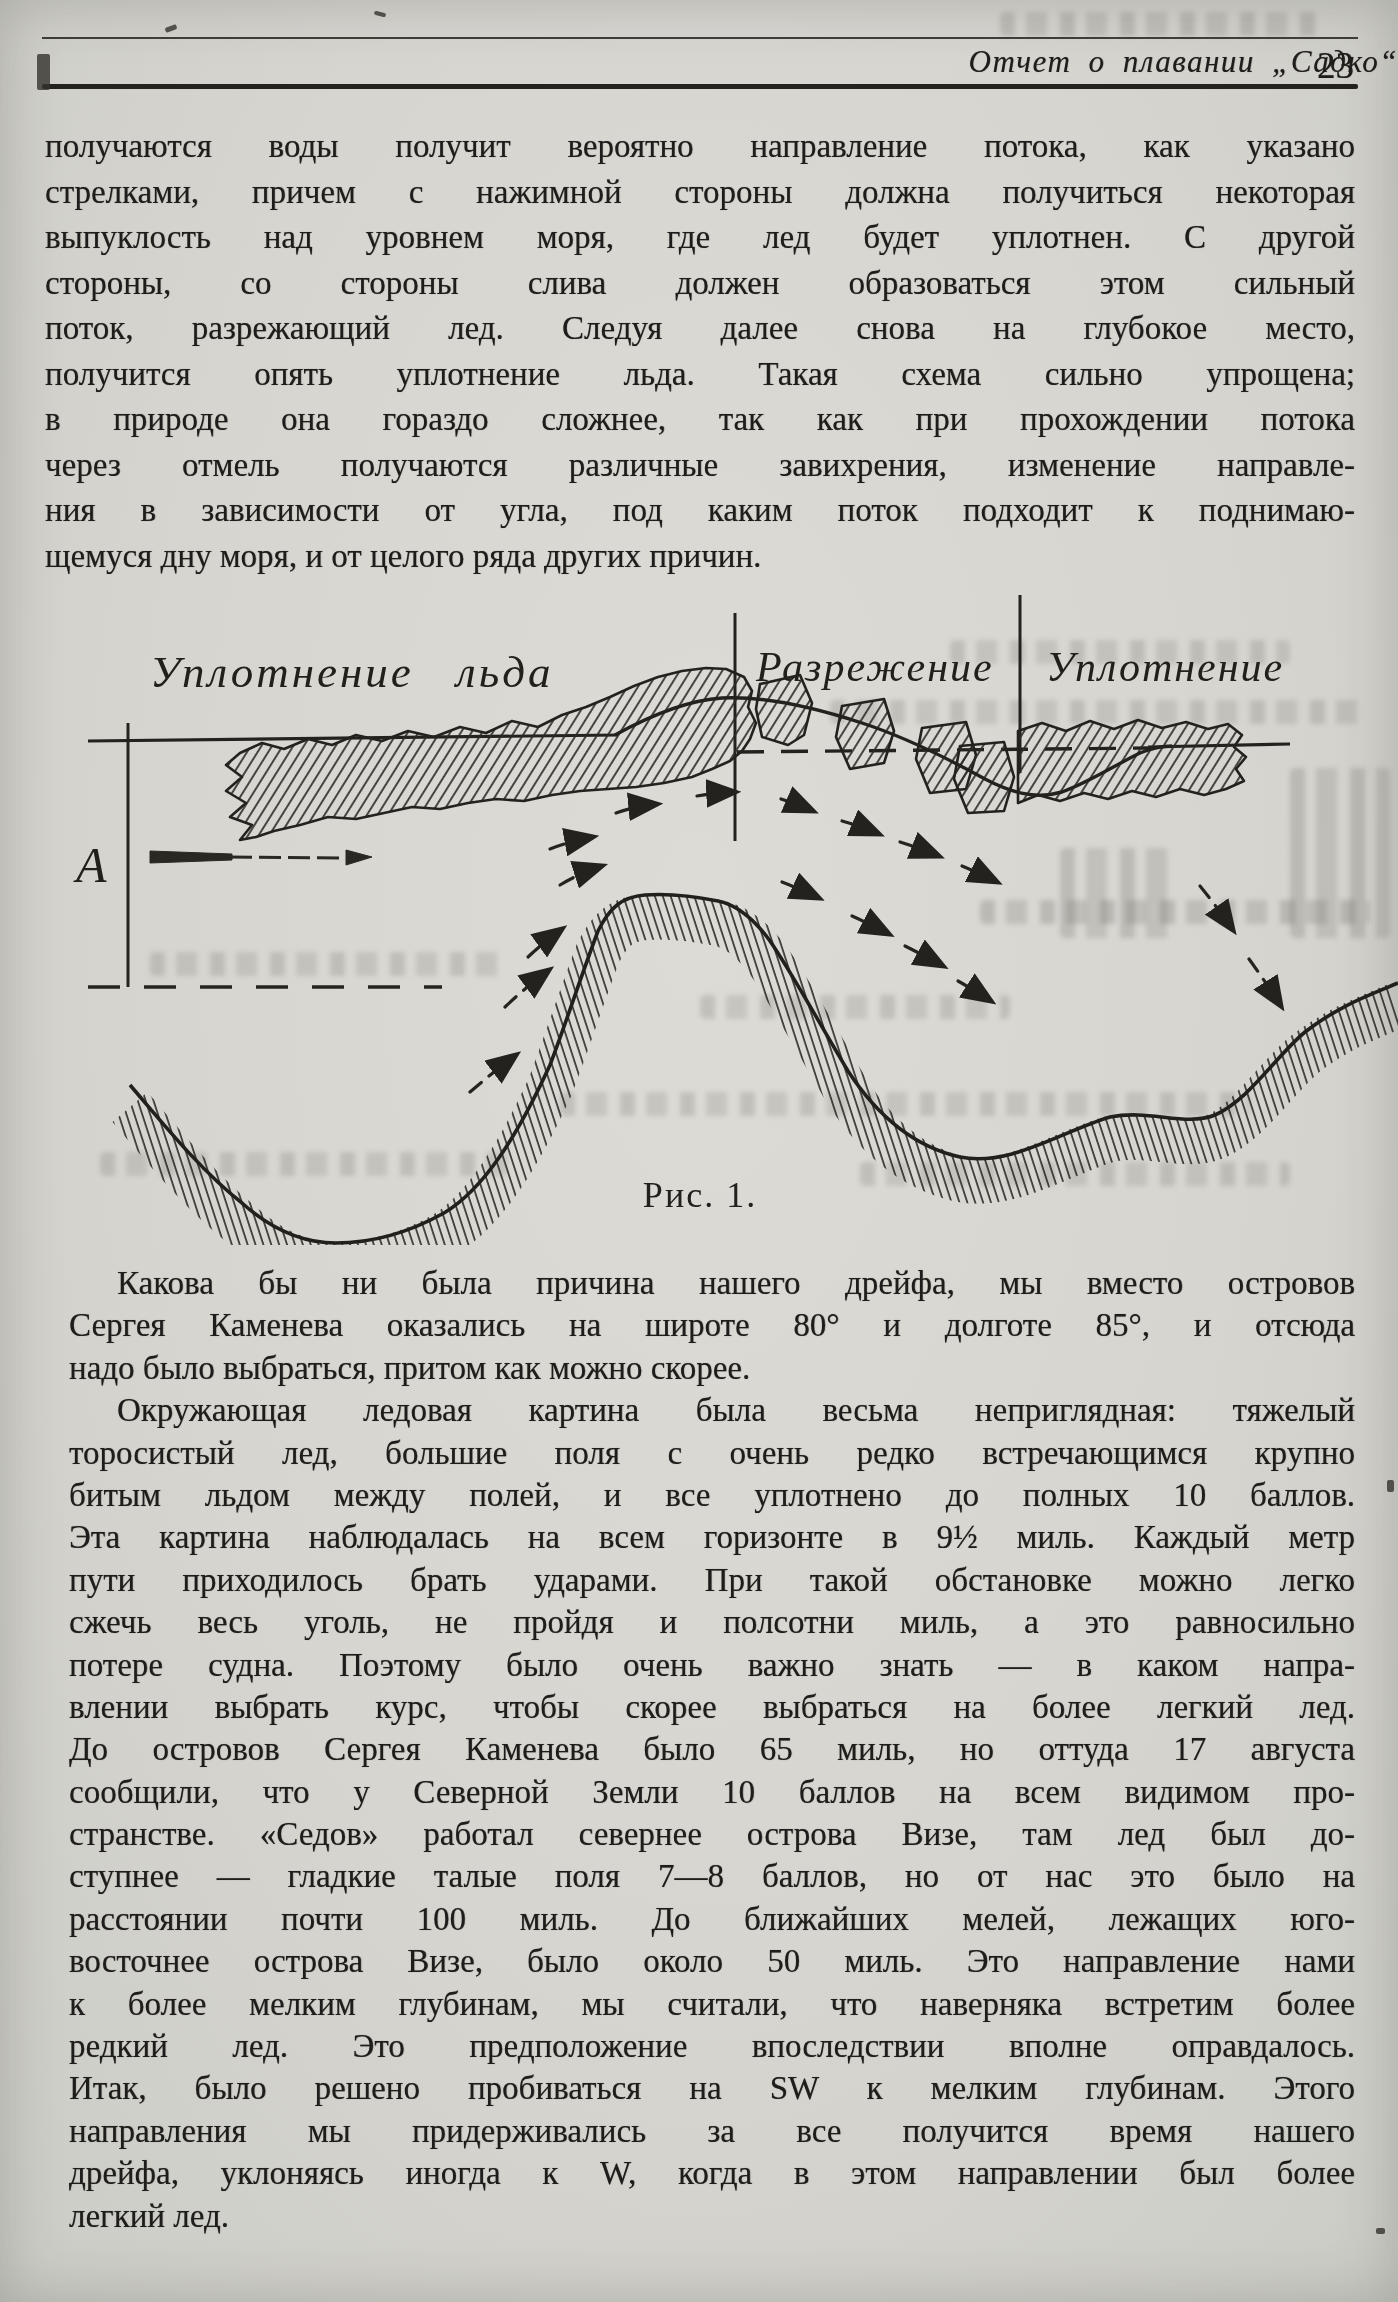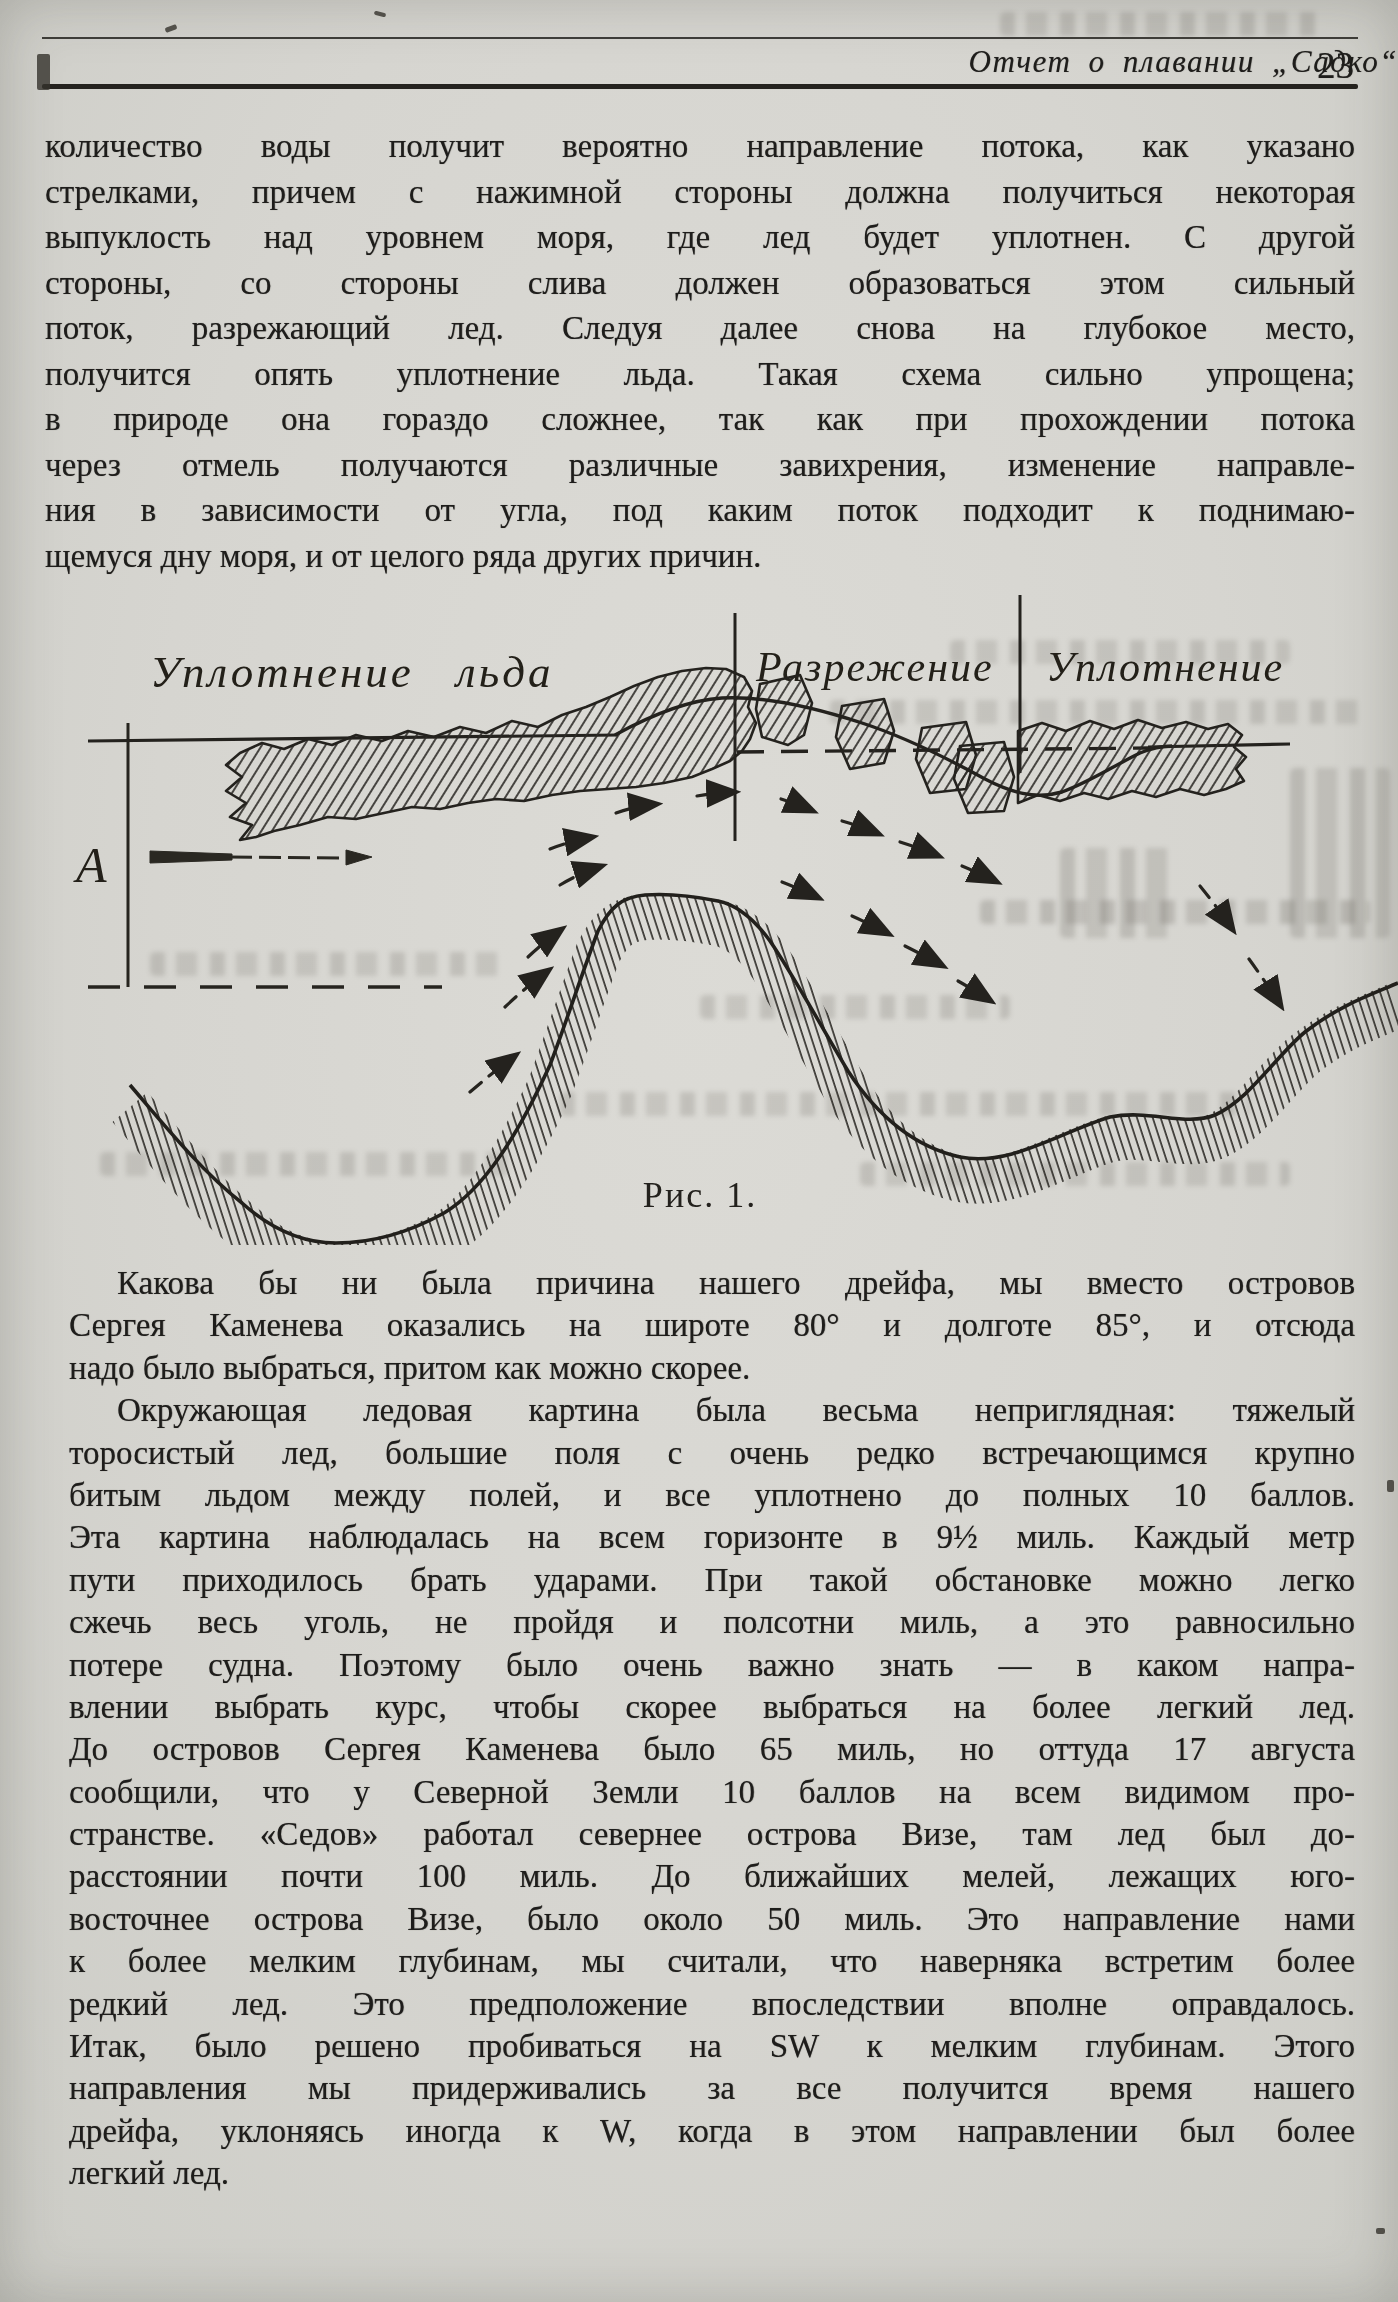--- a/index.html
+++ b/index.html
@@ -50,21 +50,21 @@
 <body>
 
 <div id="page">
 
   <div class="rule" id="rule-thin"></div>
   <div id="hdr-title">Отчет о плавании „Садко“</div>
   <div id="hdr-num">23</div>
   <div class="rule" id="rule-thick"></div>
 
   <div class="tb" id="bt">
-      <div class="line ">количество воды получит вероятно направление потока, как указано</div>
+      <div class="line ">получаются воды получит вероятно направление потока, как указано</div>
       <div class="line ">стрелками, причем с нажимной стороны должна получиться некоторая</div>
       <div class="line ">выпуклость над уровнем моря, где лед будет уплотнен. С другой</div>
       <div class="line ">стороны, со стороны слива должен образоваться этом сильный</div>
       <div class="line ">поток, разрежающий лед. Следуя далее снова на глубокое место,</div>
       <div class="line ">получится опять уплотнение льда. Такая схема сильно упрощена;</div>
       <div class="line ">в природе она гораздо сложнее, так как при прохождении потока</div>
       <div class="line ">через отмель получаются различные завихрения, изменение направле-</div>
       <div class="line ">ния в зависимости от угла, под каким поток подходит к поднимаю-</div>
       <div class="line e">щемуся дну моря, и от целого ряда других причин.</div>
     </div>
@@ -168,20 +168,21 @@
       <div class="line ">торосистый лед, большие поля с очень редко встречающимся крупно</div>
       <div class="line ">битым льдом между полей, и все уплотнено до полных 10 баллов.</div>
       <div class="line ">Эта картина наблюдалась на всем горизонте в 9½ миль. Каждый метр</div>
       <div class="line ">пути приходилось брать ударами. При такой обстановке можно легко</div>
       <div class="line ">сжечь весь уголь, не пройдя и полсотни миль, а это равносильно</div>
       <div class="line ">потере судна. Поэтому было очень важно знать — в каком напра-</div>
       <div class="line ">влении выбрать курс, чтобы скорее выбраться на более легкий лед.</div>
       <div class="line ">До островов Сергея Каменева было 65 миль, но оттуда 17 августа</div>
       <div class="line ">сообщили, что у Северной Земли 10 баллов на всем видимом про-</div>
       <div class="line ">странстве. «Седов» работал севернее острова Визе, там лед был до-</div>
+      <div class="line ">ступнее — гладкие талые поля 7—8 баллов, но от нас это было на</div>
       <div class="line ">расстоянии почти 100 миль. До ближайших мелей, лежащих юго-</div>
       <div class="line ">восточнее острова Визе, было около 50 миль. Это направление нами</div>
       <div class="line ">к более мелким глубинам, мы считали, что наверняка встретим более</div>
       <div class="line ">редкий лед. Это предположение впоследствии вполне оправдалось.</div>
       <div class="line ">Итак, было решено пробиваться на SW к мелким глубинам. Этого</div>
       <div class="line ">направления мы придерживались за все получится время нашего</div>
       <div class="line ">дрейфа, уклоняясь иногда к W, когда в этом направлении был более</div>
       <div class="line e">легкий лед.</div>
     </div>
 

